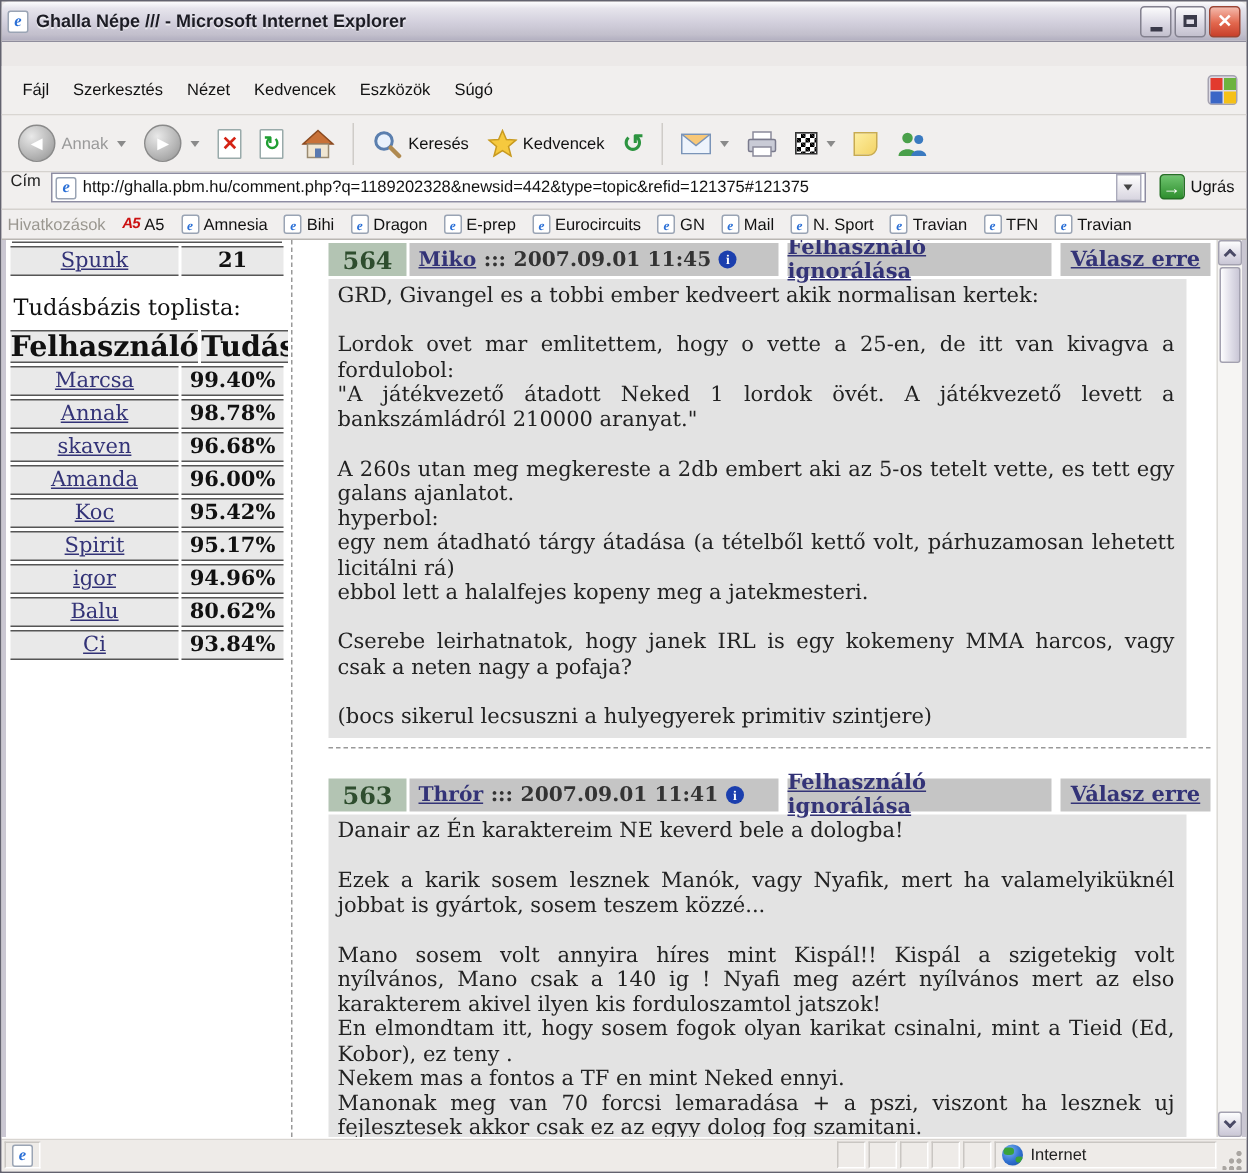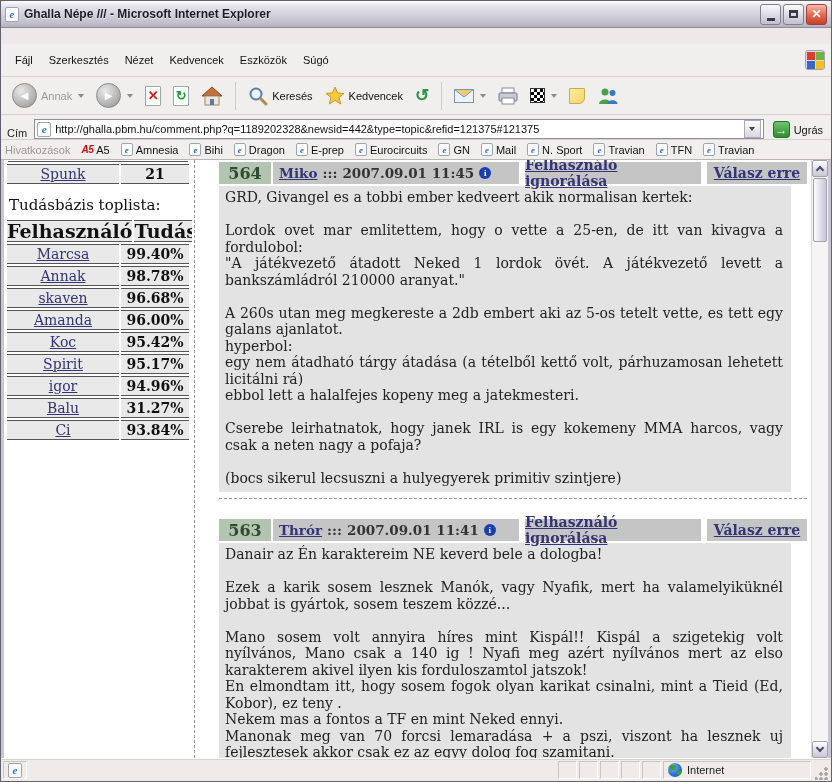--- a/index.html
+++ b/index.html
@@ -67,21 +67,21 @@
   .a5-badge{color:#cc1111;font-weight:bold;font-style:italic;font-size:10px;letter-spacing:-0.5px;}
   .note-icon{width:16px;height:16px;background:linear-gradient(135deg,#fdeea0,#f3d365);
     border:1px solid #c8ab50;border-bottom-right-radius:6px;}
   .checker{width:15px;height:15px;border:1px solid #333;
     background-image:linear-gradient(45deg,#000 25%,transparent 25%,transparent 75%,#000 75%),
                      linear-gradient(45deg,#000 25%,#fff 25%,#fff 75%,#000 75%);
     background-size:6px 6px;background-position:0 0,3px 3px;}
   .hist-icon{color:#2d9440;font-size:17px;font-weight:bold;line-height:1;}
   
   .addrbar{height:25px;flex:0 0 25px;background:#f1efee;border-bottom:1px solid #d5d2ce;
-    display:flex;align-items:flex-end;padding:0 4px;gap:5px;}
+    display:flex;align-items:flex-start;padding:0 4px;gap:5px;}
   .addr-label{font-size:11px;color:#222;padding:0 2px;}
   .addr-input{flex:1;height:20px;background:#fff;border:1px solid #8e8da2;
     display:flex;align-items:center;padding:0 2px;gap:4px;overflow:hidden;}
   .addr-url{font-size:11px;color:#111;white-space:nowrap;overflow:hidden;flex:1;}
   .addr-drop{width:17px;height:18px;flex:0 0 17px;border:1px solid #aab;
     background:linear-gradient(180deg,#fefefe,#d8d5e0);display:flex;align-items:center;justify-content:center;}
   .addr-drop .dd{border-top-color:#444;margin:0;}
   .go-btn{display:flex;align-items:center;gap:4px;font-size:11px;color:#111;padding:1px 4px;}
   .go-square{width:17px;height:17px;border-radius:3px;
     background:linear-gradient(180deg,#6fc46f,#2f8f2f);border:1px solid #267026;
@@ -398,21 +398,21 @@
       <div class="srow">
           <span class="scell user">
             <a href="#">igor</a>
           </span>
           <span class="scell val">94.96%</span>
         </div>
       <div class="srow">
           <span class="scell user">
             <a href="#">Balu</a>
           </span>
-          <span class="scell val">31.27%</span>
+          <span class="scell val">80.62%</span>
         </div>
       <div class="srow">
           <span class="scell user">
             <a href="#">Ci</a>
           </span>
           <span class="scell val">93.84%</span>
         </div>
     </div>
 
     <div class="vdash"></div>

